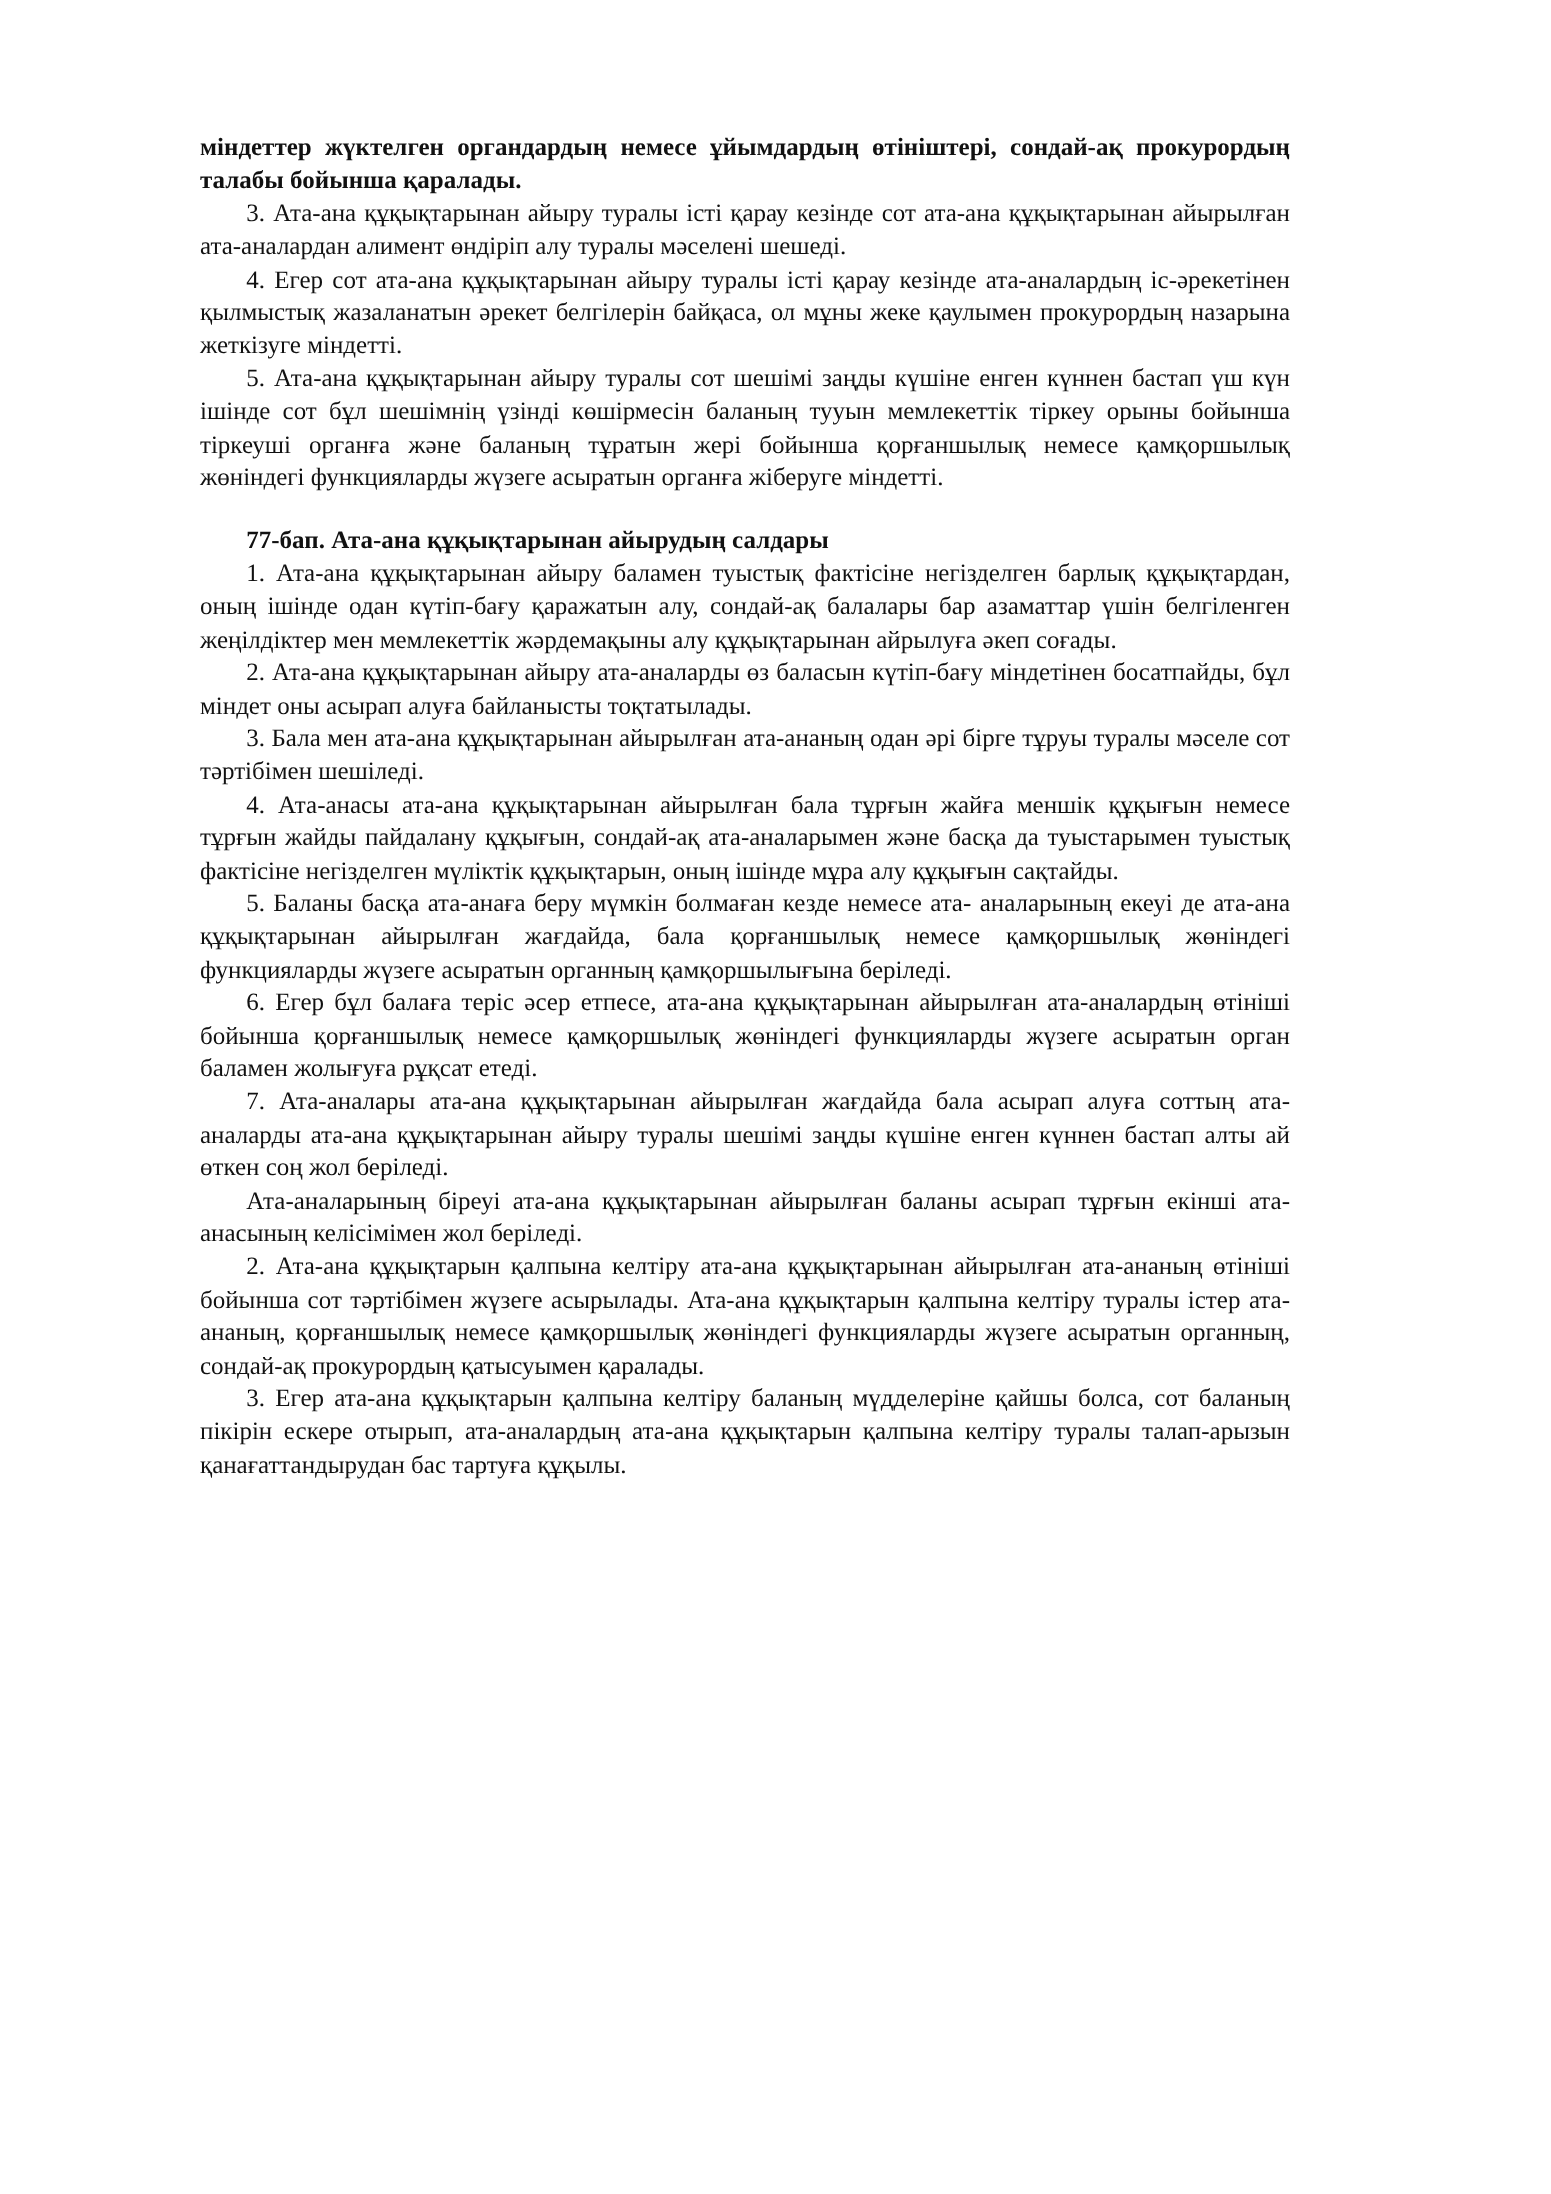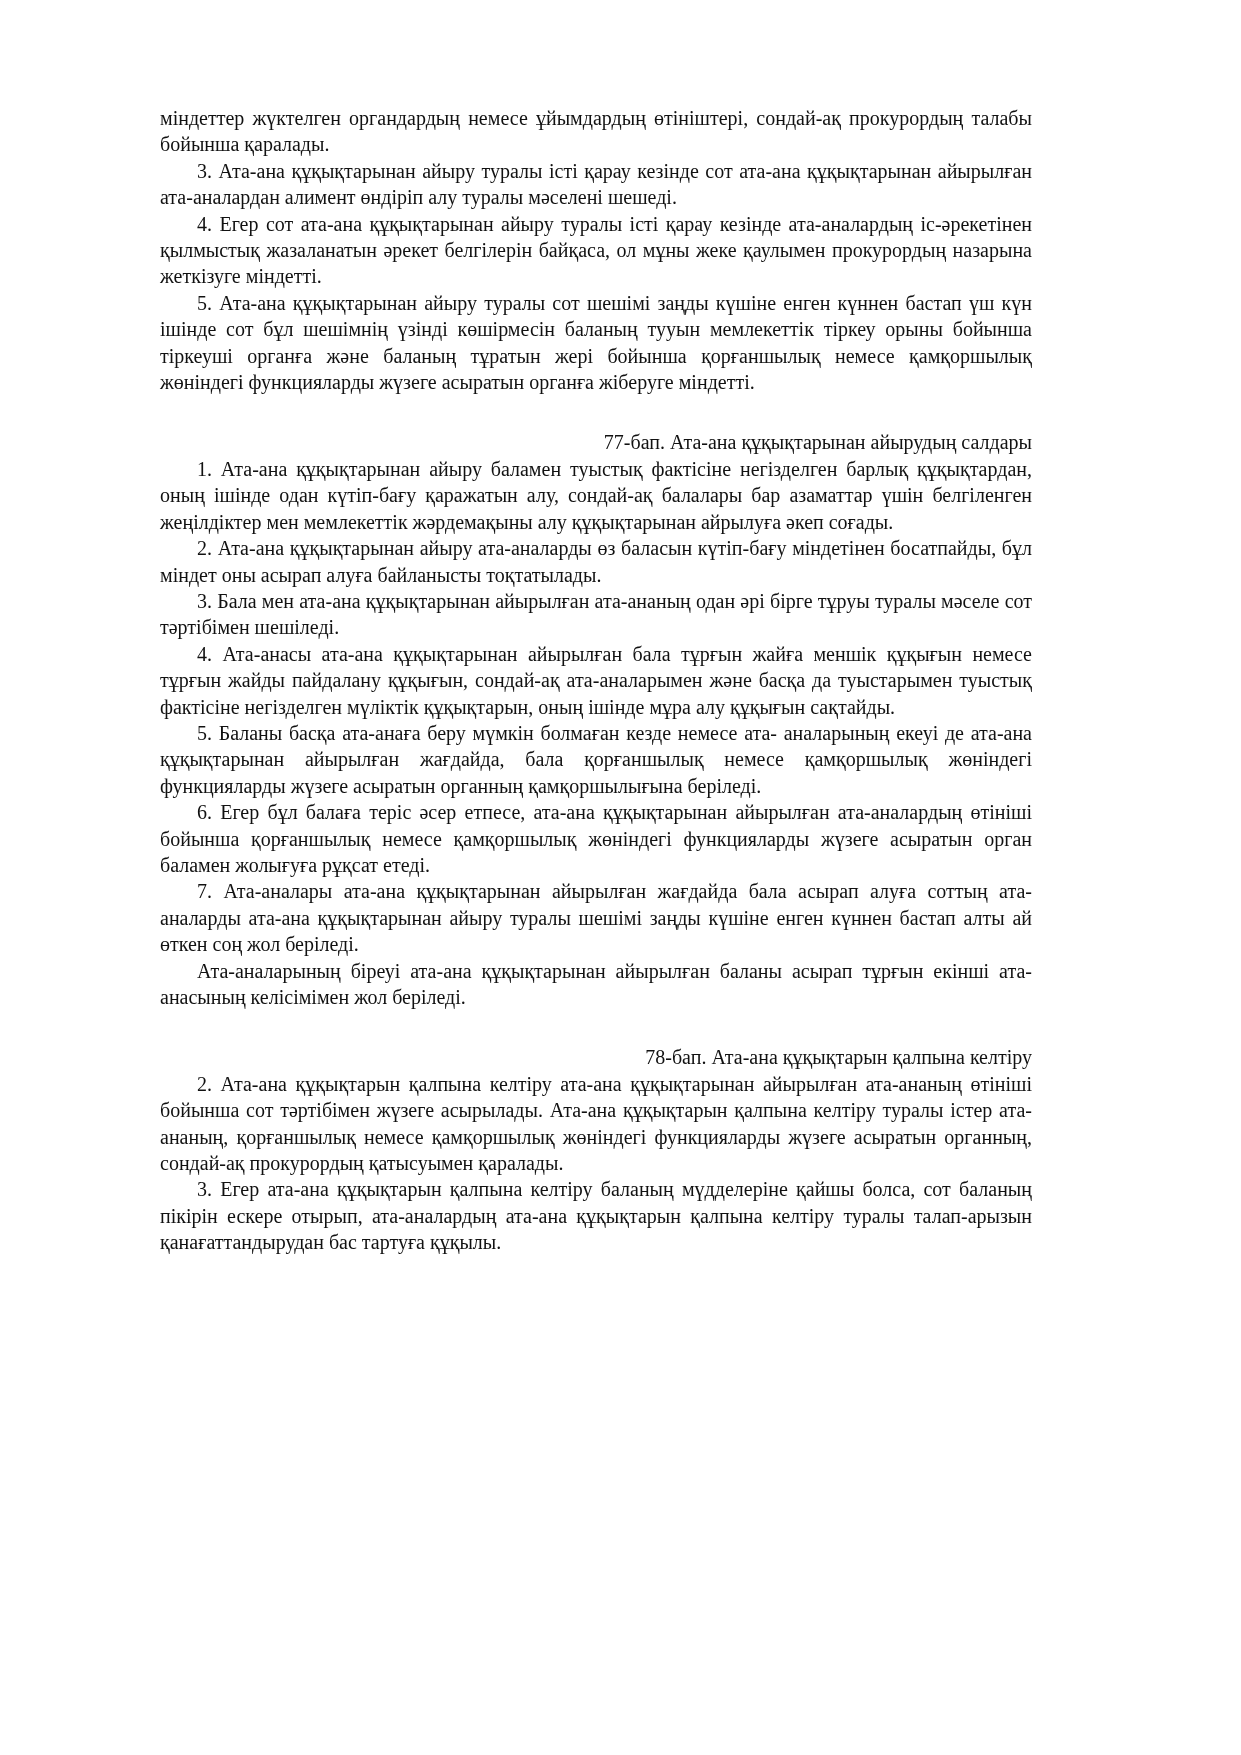--- a/index.html
+++ b/index.html
@@ -24,26 +24,27 @@
     color: #111111;
     text-align: justify;
   }
   .page p {
     margin: 0;
     text-indent: 37px;
     transform-origin: left top;
   }
   .page p.cont {
     text-indent: 0;
+    font-weight: bold;
   }
   .heading {
-    margin: 34px 0 0 0;
+    margin: 24px 0 0 0;
     text-indent: 37px;
-    font-weight: normal;
-    text-align: right;
+    font-weight: bold;
+    text-align: left;
   }
 </style>
 </head>
 <body>
 
 <div class="page">
 
   <p class="cont">міндеттер жүктелген органдардың немесе ұйымдардың өтініштері, сондай-ақ прокурордың талабы бойынша қаралады.</p>
   <p>3. Ата-ана құқықтарынан айыру туралы істі қарау кезінде сот ата-ана құқықтарынан айырылған ата-аналардан алимент өндіріп алу туралы мәселені шешеді.</p>
   <p>4. Егер сот ата-ана құқықтарынан айыру туралы істі қарау кезінде ата-аналардың іс-әрекетінен қылмыстық жазаланатын әрекет белгілерін байқаса, ол мұны жеке қаулымен прокурордың назарына жеткізуге міндетті.</p>
@@ -55,18 +56,17 @@
     <p>2. Ата-ана құқықтарынан айыру ата-аналарды өз баласын күтіп-бағу міндетінен босатпайды, бұл міндет оны асырап алуға байланысты тоқтатылады.</p>
     <p>3. Бала мен ата-ана құқықтарынан айырылған ата-ананың одан әрі бірге тұруы туралы мәселе сот тәртібімен шешіледі.</p>
     <p>4. Ата-анасы ата-ана құқықтарынан айырылған бала тұрғын жайға меншік құқығын немесе тұрғын жайды пайдалану құқығын, сондай-ақ ата-аналарымен және басқа да туыстарымен туыстық фактісіне негізделген мүліктік құқықтарын, оның ішінде мұра алу құқығын сақтайды.</p>
     <p>5. Баланы басқа ата-анаға беру мүмкін болмаған кезде немесе ата- аналарының екеуі де ата-ана құқықтарынан айырылған жағдайда, бала қорғаншылық немесе қамқоршылық жөніндегі функцияларды жүзеге асыратын органның қамқоршылығына беріледі.</p>
     <p>6. Егер бұл балаға теріс әсер етпесе, ата-ана құқықтарынан айырылған ата-аналардың өтініші бойынша қорғаншылық немесе қамқоршылық жөніндегі функцияларды жүзеге асыратын орган баламен жолығуға рұқсат етеді.</p>
     <p>7. Ата-аналары ата-ана құқықтарынан айырылған жағдайда бала асырап алуға соттың ата-аналарды ата-ана құқықтарынан айыру туралы шешімі заңды күшіне енген күннен бастап алты ай өткен соң жол беріледі.</p>
     <p>Ата-аналарының біреуі ата-ана құқықтарынан айырылған баланы асырап тұрғын екінші ата-анасының келісімімен жол беріледі.</p>
   </section>
 
   <section>
-    <h2 class="heading" style="font-size:20px; line-height:26.4px;">78-бап. Ата-ана құқықтарын қалпына келтіру</h2>
     <p>2. Ата-ана құқықтарын қалпына келтіру ата-ана құқықтарынан айырылған ата-ананың өтініші бойынша сот тәртібімен жүзеге асырылады. Ата-ана құқықтарын қалпына келтіру туралы істер ата-ананың, қорғаншылық немесе қамқоршылық жөніндегі функцияларды жүзеге асыратын органның, сондай-ақ прокурордың қатысуымен қаралады.</p>
     <p>3. Егер ата-ана құқықтарын қалпына келтіру баланың мүдделеріне қайшы болса, сот баланың пікірін ескере отырып, ата-аналардың ата-ана құқықтарын қалпына келтіру туралы талап-арызын қанағаттандырудан бас тартуға құқылы.</p>
   </section>
 
 </div>
 
 </body></html>

